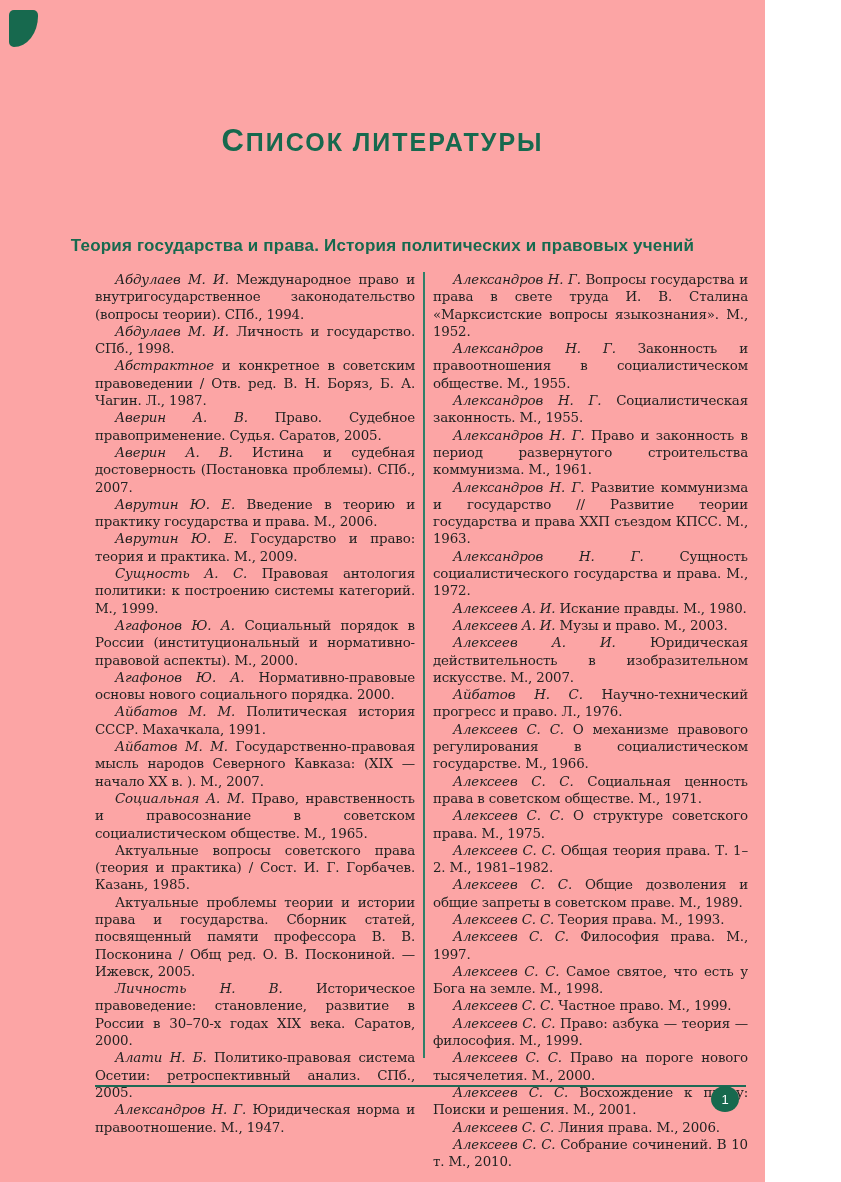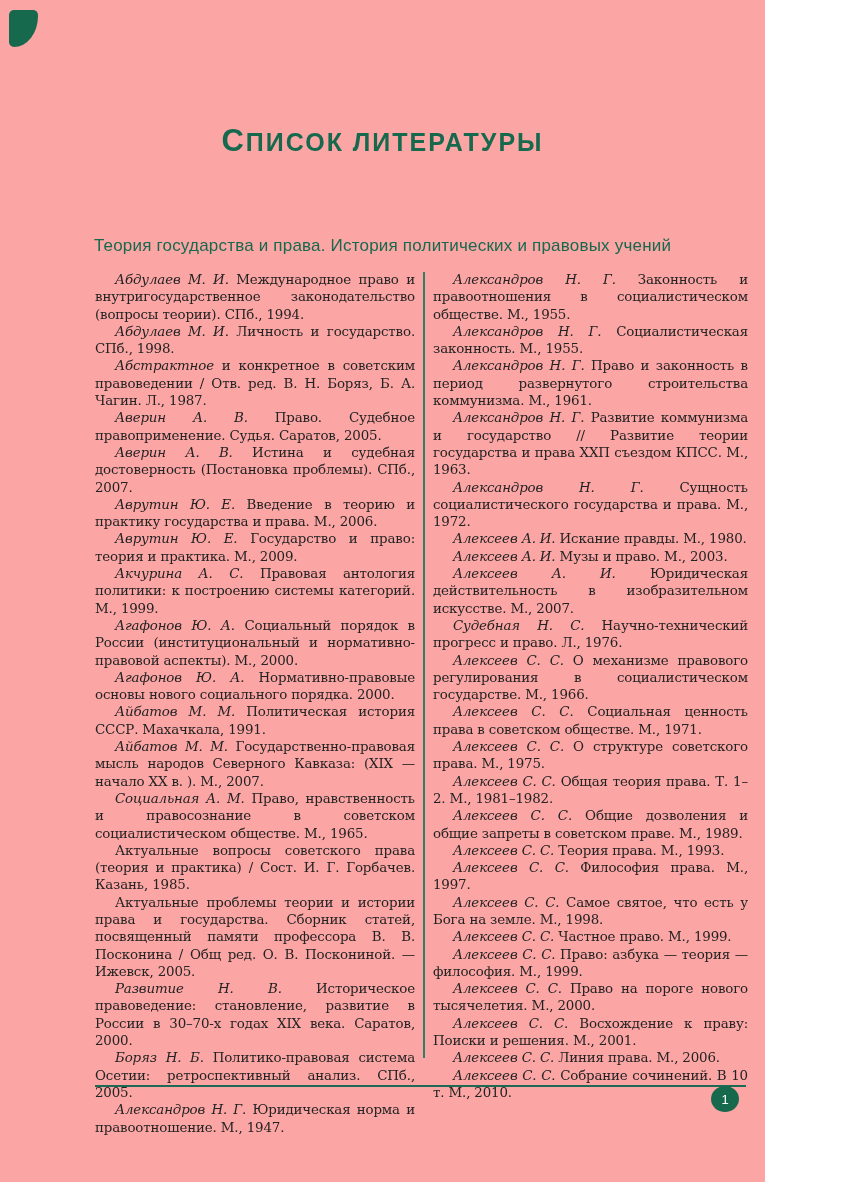--- a/index.html
+++ b/index.html
@@ -31,21 +31,21 @@
     text-transform: uppercase;
   }
   .doc-title::first-letter { font-size: 31px; }
 
   .section-heading {
     position: absolute;
     top: 236px; left: 0; width: 100%;
     margin: 0;
     text-align: center;
     font-family: "Liberation Sans", sans-serif;
-    font-weight: 400;
+    font-weight: 700;
     font-size: 17px;
     letter-spacing: 0.2px;
     color: #17694e;
   }
 
   .columns {
     position: absolute;
     top: 271px; left: 95px;
     width: 653px;
     display: flex;
@@ -106,42 +106,43 @@
 
   <div class="columns">
     <div class="col col-left" id="col-left">
         <p class="entry"><em>Абдулаев М. И.</em> Международное право и внутригосударственное законодательство (вопросы теории). СПб., 1994.</p>
         <p class="entry"><em>Абдулаев М. И.</em> Личность и государство. СПб., 1998.</p>
         <p class="entry"><em>Абстрактное</em> и конкретное в советским правоведении / Отв. ред. В. Н. Боряз, Б. А. Чагин. Л., 1987.</p>
         <p class="entry"><em>Аверин А. В.</em> Право. Судебное правоприменение. Судья. Саратов, 2005.</p>
         <p class="entry"><em>Аверин А. В.</em> Истина и судебная достоверность (Постановка проблемы). СПб., 2007.</p>
         <p class="entry"><em>Аврутин Ю. Е.</em> Введение в теорию и практику государства и права. М., 2006.</p>
         <p class="entry"><em>Аврутин Ю. Е.</em> Государство и право: теория и практика. М., 2009.</p>
-        <p class="entry"><em>Акчурина А. С.</em> Правовая антология политики: к построению системы категорий. М., 1999.</p>
+        <p class="entry"><em>Сущность А. С.</em> Правовая антология политики: к построению системы категорий. М., 1999.</p>
         <p class="entry"><em>Агафонов Ю. А.</em> Социальный порядок в России (институциональный и нормативно-правовой аспекты). М., 2000.</p>
         <p class="entry"><em>Агафонов Ю. А.</em> Нормативно-правовые основы нового социального порядка. 2000.</p>
         <p class="entry"><em>Айбатов М. М.</em> Политическая история СССР. Махачкала, 1991.</p>
         <p class="entry"><em>Айбатов М. М.</em> Государственно-правовая мысль народов Северного Кавказа: (XIX — начало XX в. ). М., 2007.</p>
         <p class="entry"><em>Социальная А. М.</em> Право, нравственность и правосознание в советском социалистическом обществе. М., 1965.</p>
         <p class="entry">Актуальные вопросы советского права (теория и практика) / Сост. И. Г. Горбачев. Казань, 1985.</p>
         <p class="entry">Актуальные проблемы теории и истории права и государства. Сборник статей, посвященный памяти профессора В. В. Посконина / Общ ред. О. В. Поскониной. — Ижевск, 2005.</p>
-        <p class="entry"><em>Развитие Н. В.</em> Историческое правоведение: становление, развитие в России в 30–70-х годах XIX века. Саратов, 2000.</p>
-        <p class="entry"><em>Боряз Н. Б.</em> Политико-правовая система Осетии: ретроспективный анализ. СПб., 2005.</p>
+        <p class="entry"><em>Личность Н. В.</em> Историческое правоведение: становление, развитие в России в 30–70-х годах XIX века. Саратов, 2000.</p>
+        <p class="entry"><em>Алати Н. Б.</em> Политико-правовая система Осетии: ретроспективный анализ. СПб., 2005.</p>
         <p class="entry"><em>Александров Н. Г.</em> Юридическая норма и правоотношение. М., 1947.</p>
       </div>
     <div class="col col-right" id="col-right">
+        <p class="entry"><em>Александров Н. Г.</em> Вопросы государства и права в свете труда И. В. Сталина «Марксистские вопросы языкознания». М., 1952.</p>
         <p class="entry"><em>Александров Н. Г.</em> Законность и правоотношения в социалистическом обществе. М., 1955.</p>
         <p class="entry"><em>Александров Н. Г.</em> Социалистическая законность. М., 1955.</p>
         <p class="entry"><em>Александров Н. Г.</em> Право и законность в период развернутого строительства коммунизма. М., 1961.</p>
         <p class="entry"><em>Александров Н. Г.</em> Развитие коммунизма и государство // Развитие теории государства и права ХХП съездом КПСС. М., 1963.</p>
         <p class="entry"><em>Александров Н. Г.</em> Сущность социалистического государства и права. М., 1972.</p>
         <p class="entry"><em>Алексеев А. И.</em> Искание правды. М., 1980.</p>
         <p class="entry"><em>Алексеев А. И.</em> Музы и право. М., 2003.</p>
         <p class="entry"><em>Алексеев А. И.</em> Юридическая действительность в изобразительном искусстве. М., 2007.</p>
-        <p class="entry"><em>Судебная Н. С.</em> Научно-технический прогресс и право. Л., 1976.</p>
+        <p class="entry"><em>Айбатов Н. С.</em> Научно-технический прогресс и право. Л., 1976.</p>
         <p class="entry"><em>Алексеев С. С.</em> О механизме правового регулирования в социалистическом государстве. М., 1966.</p>
         <p class="entry"><em>Алексеев С. С.</em> Социальная ценность права в советском обществе. М., 1971.</p>
         <p class="entry"><em>Алексеев С. С.</em> О структуре советского права. М., 1975.</p>
         <p class="entry"><em>Алексеев С. С.</em> Общая теория права. Т. 1–2. М., 1981–1982.</p>
         <p class="entry"><em>Алексеев С. С.</em> Общие дозволения и общие запреты в советском праве. М., 1989.</p>
         <p class="entry"><em>Алексеев С. С.</em> Теория права. М., 1993.</p>
         <p class="entry"><em>Алексеев С. С.</em> Философия права. М., 1997.</p>
         <p class="entry"><em>Алексеев С. С.</em> Самое святое, что есть у Бога на земле. М., 1998.</p>
         <p class="entry"><em>Алексеев С. С.</em> Частное право. М., 1999.</p>
         <p class="entry"><em>Алексеев С. С.</em> Право: азбука — теория — философия. М., 1999.</p>

